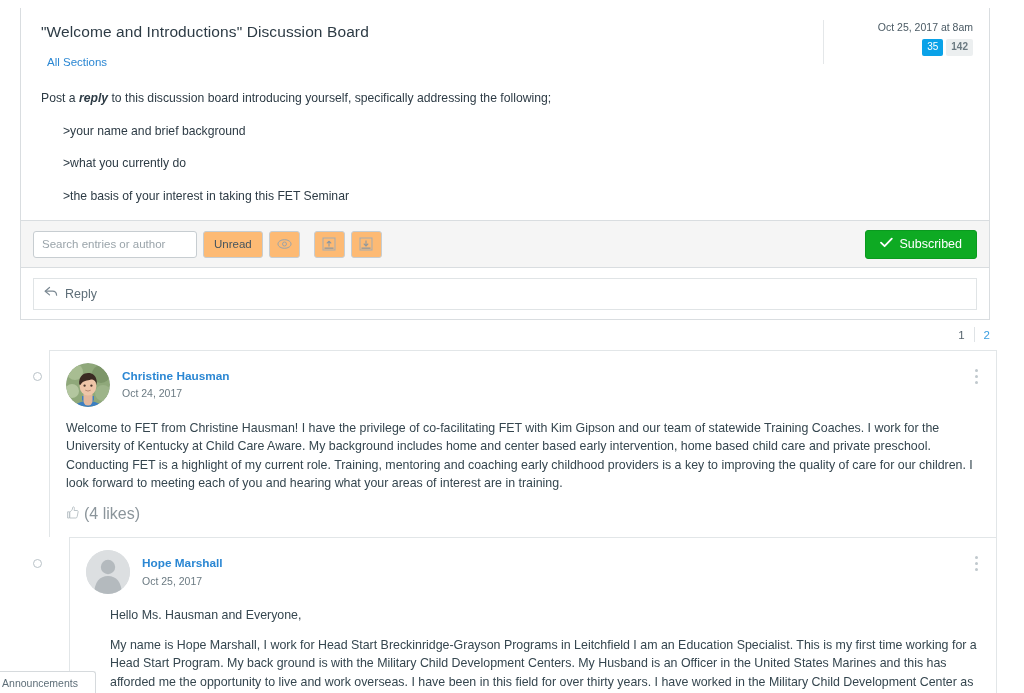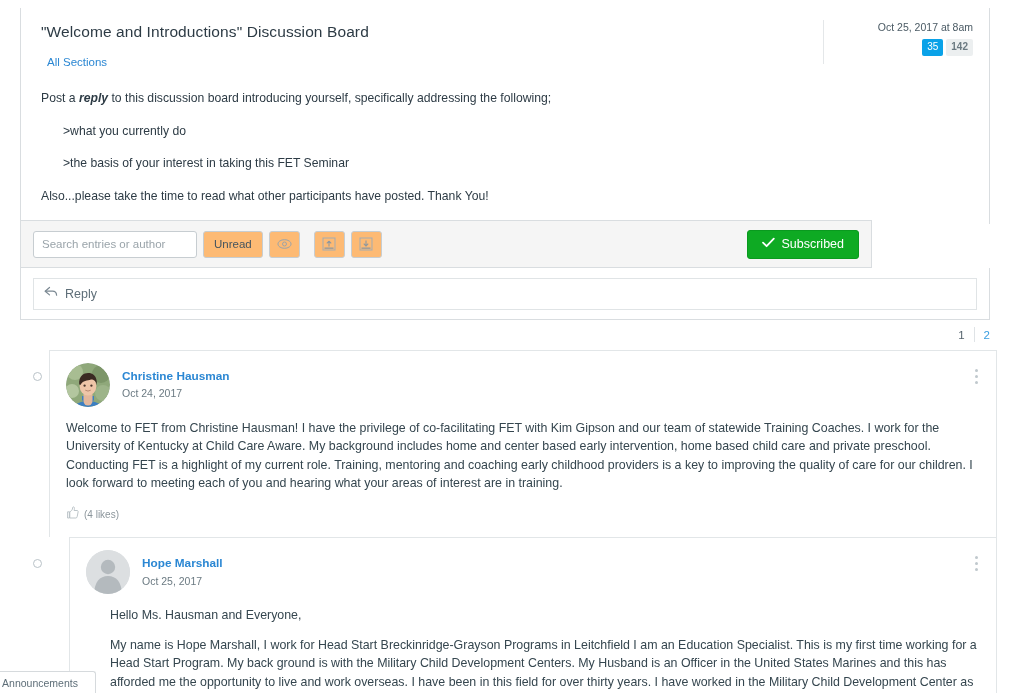--- a/index.html
+++ b/index.html
@@ -44,21 +44,21 @@
   .badge-total  { background: #eceff0; color: #6b7a82; font-weight: bold; }
 
   .disc-body { padding: 0 20px 14px 20px; }
   .disc-body p { margin: 0 0 16px 0; font-size: 12.2px; line-height: 1.35; color: #2d3b45; }
   .disc-body p.indent { margin-left: 22px; }
   .disc-body p:last-child { margin-bottom: 6px; }
   .disc-body b { font-weight: 700; font-style: italic; }
 
   
   .toolbar {
-    position: absolute; left: 20px; top: 220px; width: 852px; height: 48px;
+    position: absolute; left: 20px; top: 220px; width: 970px; height: 48px;
     background: #f5f5f5; border: 1px solid #d9dde0;
     display: flex; align-items: center; padding: 15px 12px;
   }
   .search-input {
     width: 164px; height: 27px; border: 1px solid #c7cdd1; border-radius: 3px;
     background: #fff; padding: 0 8px; font-size: 11.5px;
     font-family: "Liberation Sans", sans-serif; color: #2d3b45; outline: none;
   }
   .search-input::placeholder { color: #9aa4aa; }
   .tb-btn {
@@ -134,21 +134,21 @@
   .kebab i { display: block; width: 3px; height: 3px; border-radius: 50%; background: #c0c8cd; }
 
   .entry-body { margin-top: 12px; }
   .entry-body p {
     margin: 0 0 11px 0; font-size: 12.4px; line-height: 1.48; color: #35464f;
   }
   .entry-body p:last-child { margin-bottom: 0; }
   .entry-body.nested-body { padding-left: 24px; }
 
   .likes { margin-top: 13px; display: flex; align-items: center; gap: 5px; cursor: pointer; }
-  .likes-count { font-size: 10px; color: #8b959b; }
+  .likes-count { font-size: 16px; color: #8b959b; }
 
   
   .announce-tab {
     position: absolute; left: -16px; bottom: 0px; width: 112px; height: 22px;
     background: #fff; border: 1px solid #d6dadd; border-bottom: none;
     border-radius: 3px 3px 0 0; display: flex; align-items: center;
     justify-content: center; font-size: 10.5px; color: #5e6e78; overflow: hidden;
   }
 </style>
 </head>
@@ -165,20 +165,21 @@
         <div class="meta-date">Oct 25, 2017 at 8am</div>
         <div class="badge-row">
           <span class="badge badge-unread">35</span>
           <span class="badge badge-total">142</span>
         </div>
       </div>
     </div>
 
     <div class="disc-body">
       <p><span>Post a </span><b>reply</b><span> to this discussion board introducing yourself, specifically addressing the following;</span></p>
+      <p class="indent">&gt;your name and brief background</p>
       <p class="indent">&gt;what you currently do</p>
       <p class="indent">&gt;the basis of your interest in taking this FET Seminar</p>
       <p>Also...please take the time to read what other participants have posted. Thank You!</p>
     </div>
   </div>
 
   <div class="toolbar">
     <input class="search-input" type="text" placeholder="Search entries or author" style="">
 
     <button class="tb-btn">Unread</button>

